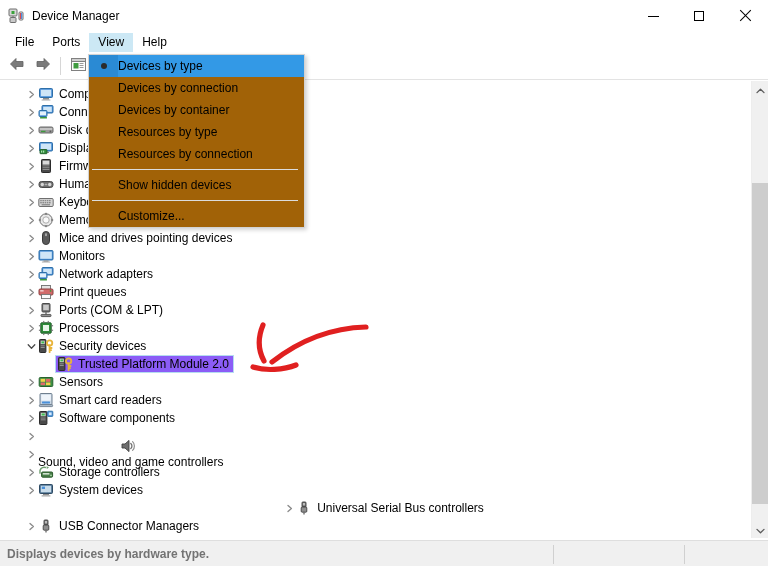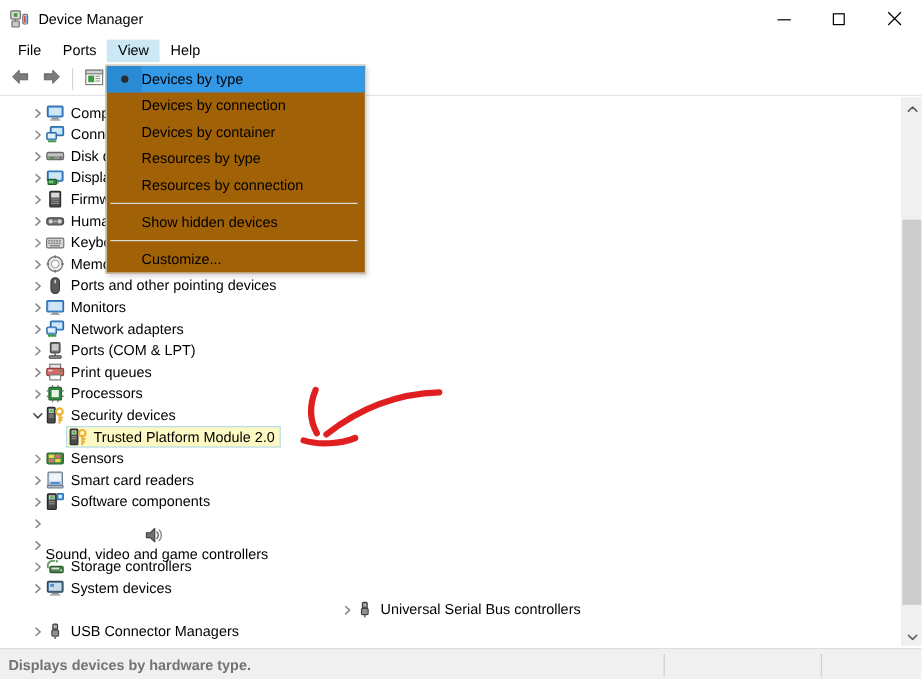--- a/index.html
+++ b/index.html
@@ -37,21 +37,21 @@
   .tb-sep{width:1px;height:18px;background:#d6d6d6;margin:0 4px;}
 
   
   .content{position:absolute;left:0;top:81px;width:768px;height:457px;background:#fff;overflow:hidden;}
   .tree{position:absolute;left:0;top:4px;width:742px;}
   .row{height:18px;display:flex;align-items:center;white-space:nowrap;position:relative;}
   .chev{width:14px;height:18px;display:flex;align-items:center;justify-content:center;flex:0 0 14px;}
   .chev svg{display:block;}
   .ticon{width:16px;height:16px;flex:0 0 16px;margin-right:5px;position:relative;display:block;}
   .tlabel{font-size:12px;color:#000;line-height:16px;}
-  .row .sel{display:inline-flex;align-items:center;background:#fef9c3;border:1px solid #b5dcf0;box-sizing:border-box;height:18px;padding:0 4px 0 1px;margin-left:-1px;}
+  .row .sel{display:inline-flex;align-items:center;background:#8b5cf6;border:1px solid #b5dcf0;box-sizing:border-box;height:18px;padding:0 4px 0 1px;margin-left:-1px;}
 
   
   .vscroll{position:absolute;right:0;top:81px;width:17px;height:457px;background:#f0f0f0;border-left:1px solid #ededed;box-sizing:border-box;}
   .sb-arrow{width:16px;height:17px;display:flex;align-items:center;justify-content:center;background:#f0f0f0;}
   .sb-up{position:absolute;top:0;left:0;}
   .sb-down{position:absolute;bottom:0;left:0;}
   .sb-thumb{position:absolute;left:0;width:16px;background:#cdcdcd;}
 
   
   .statusbar{position:absolute;left:0;bottom:0;width:768px;height:26px;background:#f0f0f0;border-top:1px solid #dedede;box-sizing:border-box;}
@@ -297,21 +297,21 @@
           <span class="chev">
             <svg width="9" height="9" viewBox="0 0 9 9">
               <path d="M3 1.4 L6.4 4.5 L3 7.6" fill="none" stroke="#8a8a8a" stroke-width="1.3" stroke-linecap="round" stroke-linejoin="round"></path>
             </svg>
           </span>
           <span style="display: inline-flex; align-items: center;">
             <span class="ticon"><svg width="16" height="16" viewBox="0 0 16 16">
                 <rect x="4.5" y="1.5" width="7" height="13" rx="3.4" fill="#5a5a5a" stroke="#3a3a3a" stroke-width="1"></rect>
                 <rect x="7.4" y="3.2" width="1.2" height="3" rx="0.6" fill="#d8d8d8"></rect>
               </svg></span>
-            <span class="tlabel">Ports and other pointing devices</span>
+            <span class="tlabel">Mice and drives pointing devices</span>
           </span>
         </div>
         <div class="row" style="padding-left: 24px;">
           <span class="chev">
             <svg width="9" height="9" viewBox="0 0 9 9">
               <path d="M3 1.4 L6.4 4.5 L3 7.6" fill="none" stroke="#8a8a8a" stroke-width="1.3" stroke-linecap="round" stroke-linejoin="round"></path>
             </svg>
           </span>
           <span style="display: inline-flex; align-items: center;">
             <span class="ticon"><svg width="16" height="16" viewBox="0 0 16 16">
@@ -341,43 +341,43 @@
           </span>
         </div>
         <div class="row" style="padding-left: 24px;">
           <span class="chev">
             <svg width="9" height="9" viewBox="0 0 9 9">
               <path d="M3 1.4 L6.4 4.5 L3 7.6" fill="none" stroke="#8a8a8a" stroke-width="1.3" stroke-linecap="round" stroke-linejoin="round"></path>
             </svg>
           </span>
           <span style="display: inline-flex; align-items: center;">
             <span class="ticon"><svg width="16" height="16" viewBox="0 0 16 16">
-                <rect x="4" y="1.5" width="8" height="8.5" rx="1" fill="#6f6f6f" stroke="#4a4a4a" stroke-width="1"></rect>
-                <rect x="5.2" y="2.7" width="5.6" height="5.5" fill="#c9c9c9"></rect>
-                <rect x="7.3" y="10" width="1.4" height="2.6" fill="#6f6f6f"></rect>
-                <rect x="3" y="12.4" width="10" height="2.2" rx="0.8" fill="#8f8f8f" stroke="#4a4a4a" stroke-width="0.9"></rect>
-              </svg></span>
-            <span class="tlabel">Ports (COM &amp; LPT)</span>
-          </span>
-        </div>
-        <div class="row" style="padding-left: 24px;">
-          <span class="chev">
-            <svg width="9" height="9" viewBox="0 0 9 9">
-              <path d="M3 1.4 L6.4 4.5 L3 7.6" fill="none" stroke="#8a8a8a" stroke-width="1.3" stroke-linecap="round" stroke-linejoin="round"></path>
-            </svg>
-          </span>
-          <span style="display: inline-flex; align-items: center;">
-            <span class="ticon"><svg width="16" height="16" viewBox="0 0 16 16">
                 <rect x="3.5" y="1.5" width="9" height="4" fill="#e4e4e4" stroke="#6f6f6f" stroke-width="0.9"></rect>
                 <rect x="1" y="5" width="14" height="6" rx="1.2" fill="#d26a6a" stroke="#8c3f3f" stroke-width="1"></rect>
                 <rect x="2.2" y="6.2" width="3.4" height="1.3" fill="#f2dada"></rect>
                 <circle cx="12.6" cy="6.9" r="0.9" fill="#3d9a3d"></circle>
                 <rect x="3.5" y="10.4" width="9" height="4.2" fill="#fafafa" stroke="#6f6f6f" stroke-width="0.9"></rect>
               </svg></span>
             <span class="tlabel">Print queues</span>
+          </span>
+        </div>
+        <div class="row" style="padding-left: 24px;">
+          <span class="chev">
+            <svg width="9" height="9" viewBox="0 0 9 9">
+              <path d="M3 1.4 L6.4 4.5 L3 7.6" fill="none" stroke="#8a8a8a" stroke-width="1.3" stroke-linecap="round" stroke-linejoin="round"></path>
+            </svg>
+          </span>
+          <span style="display: inline-flex; align-items: center;">
+            <span class="ticon"><svg width="16" height="16" viewBox="0 0 16 16">
+                <rect x="4" y="1.5" width="8" height="8.5" rx="1" fill="#6f6f6f" stroke="#4a4a4a" stroke-width="1"></rect>
+                <rect x="5.2" y="2.7" width="5.6" height="5.5" fill="#c9c9c9"></rect>
+                <rect x="7.3" y="10" width="1.4" height="2.6" fill="#6f6f6f"></rect>
+                <rect x="3" y="12.4" width="10" height="2.2" rx="0.8" fill="#8f8f8f" stroke="#4a4a4a" stroke-width="0.9"></rect>
+              </svg></span>
+            <span class="tlabel">Ports (COM &amp; LPT)</span>
           </span>
         </div>
         <div class="row" style="padding-left: 24px;">
           <span class="chev">
             <svg width="9" height="9" viewBox="0 0 9 9">
               <path d="M3 1.4 L6.4 4.5 L3 7.6" fill="none" stroke="#8a8a8a" stroke-width="1.3" stroke-linecap="round" stroke-linejoin="round"></path>
             </svg>
           </span>
           <span style="display: inline-flex; align-items: center;">
             <span class="ticon"><svg width="16" height="16" viewBox="0 0 16 16">

